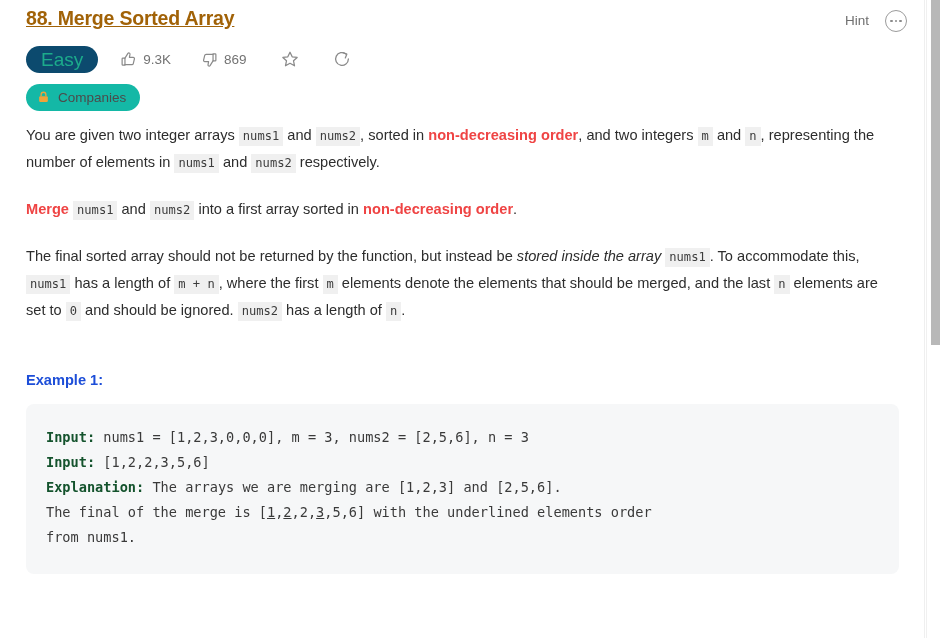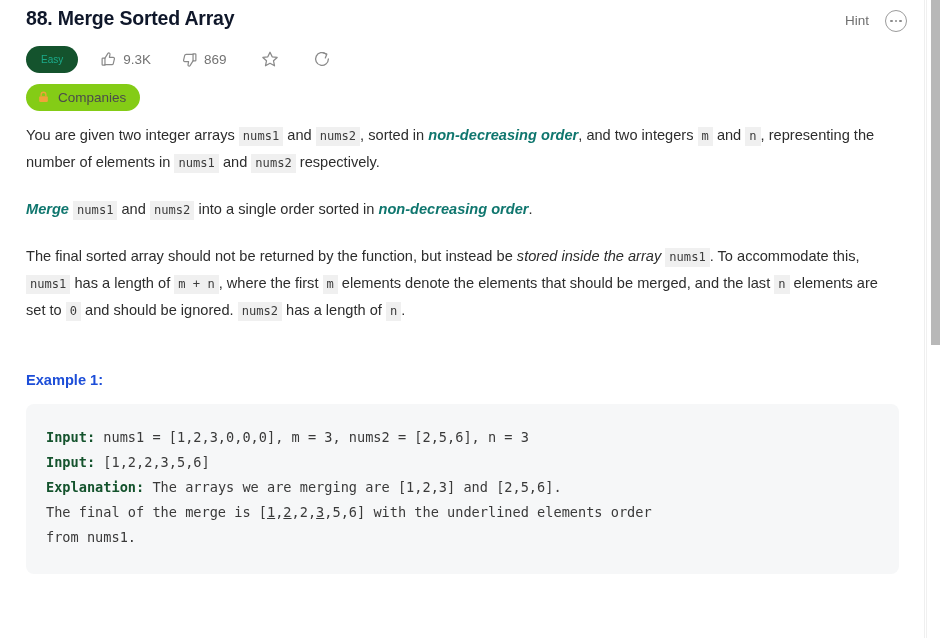--- a/index.html
+++ b/index.html
@@ -30,24 +30,25 @@
     display: flex;
     align-items: flex-start;
     justify-content: space-between;
     padding: 4px 18px 0 26px;
     height: 36px;
   }
 
   .problem-title {
     font-size: 19.5px;
     font-weight: 600;
-    color: #0f172a;
+    color: #a16207;
     letter-spacing: -0.2px;
     line-height: 28px;
     white-space: nowrap;
+    text-decoration: underline;
   }
 
   .header-right {
     display: flex;
     align-items: center;
     gap: 16px;
     padding-top: 6px;
   }
 
   .hint-btn {
@@ -81,23 +82,23 @@
   
   .meta-row {
     display: flex;
     align-items: center;
     gap: 0px;
     padding: 8px 0 0 26px;
     height: 38px;
   }
 
   .difficulty-pill {
-    background: #14532d;
+    background: #0c4a6e;
     color: #1cab8b;
-    font-size: 10px;
+    font-size: 19px;
     border-radius: 21px;
     padding: 5px 15px;
     line-height: 17px;
     cursor: pointer;
   }
 
   .icon-stat {
     display: flex;
     align-items: center;
     gap: 6px;
@@ -115,21 +116,21 @@
   .tag-row {
     padding: 6px 0 0 26px;
     height: 40px;
     display: flex;
     align-items: center;
   }
   .companies-pill {
     display: inline-flex;
     align-items: flex-start;
     gap: 8px;
-    background: #84cc16;
+    background: #14b8a6;
     border-radius: 20px;
     padding: 6px 14px 6px 11px;
     font-size: 13.5px;
     color: #4b4b4b;
     cursor: pointer;
   }
 
   
   .content {
     padding: 8px 26px 0 26px;
@@ -146,21 +147,21 @@
   code.inline {
     font-family: "DejaVu Sans Mono", "Liberation Mono", monospace;
     background: #f0f0f0;
     border-radius: 0;
     padding: 2px 4px 3px 4px;
     font-size: 12.1px;
     color: #3c3c3c;
     white-space: nowrap;
   }
 
-  strong { font-weight: 700; color: #0f766e; font-style: italic; }
+  strong { font-weight: 700; color: #ef4444; }
   em { font-style: italic; }
 
   .example-heading {
     font-size: 14.6px;
     font-weight: 700;
     color: #1d4ed8;
     margin-top: 48px;
     margin-bottom: 16px;
     padding: 0 26px;
   }
@@ -277,21 +278,21 @@
         </svg>
       </span>
       <span>Companies</span>
     </div>
   </div>
 
   <div class="content">
 
     <p><span>You are given two integer arrays </span><code class="inline">nums1</code><span> and </span><code class="inline">nums2</code><span>, sorted in </span><strong>non-decreasing order</strong><span>, and two integers </span><code class="inline">m</code><span> and </span><code class="inline">n</code><span>, representing the number of elements in </span><code class="inline">nums1</code><span> and </span><code class="inline">nums2</code><span> respectively.</span></p>
 
-    <p><strong>Merge</strong><span> </span><code class="inline">nums1</code><span> and </span><code class="inline">nums2</code><span> into a single order sorted in </span><strong>non-decreasing order</strong><span>.</span></p>
+    <p><strong>Merge</strong><span> </span><code class="inline">nums1</code><span> and </span><code class="inline">nums2</code><span> into a first array sorted in </span><strong>non-decreasing order</strong><span>.</span></p>
 
     <p><span>The final sorted array should not be returned by the function, but instead be </span><em>stored inside the array</em><span> </span><code class="inline">nums1</code><span>. To accommodate this, </span><code class="inline">nums1</code><span> has a length of </span><code class="inline">m + n</code><span>, where the first </span><code class="inline">m</code><span> elements denote the elements that should be merged, and the last </span><code class="inline">n</code><span> elements are set to </span><code class="inline">0</code><span> and should be ignored. </span><code class="inline">nums2</code><span> has a length of </span><code class="inline">n</code><span>.</span></p>
 
   </div>
 
   <div class="example-heading">Example 1:</div>
 
   <pre class="example-block"><b>Input:</b><span> nums1 = [1,2,3,0,0,0], m = 3, nums2 = [2,5,6], n = 3</span>
 <b>Input:</b><span> [1,2,2,3,5,6]</span>
 <b>Explanation:</b><span> The arrays we are merging are [1,2,3] and [2,5,6].</span>

